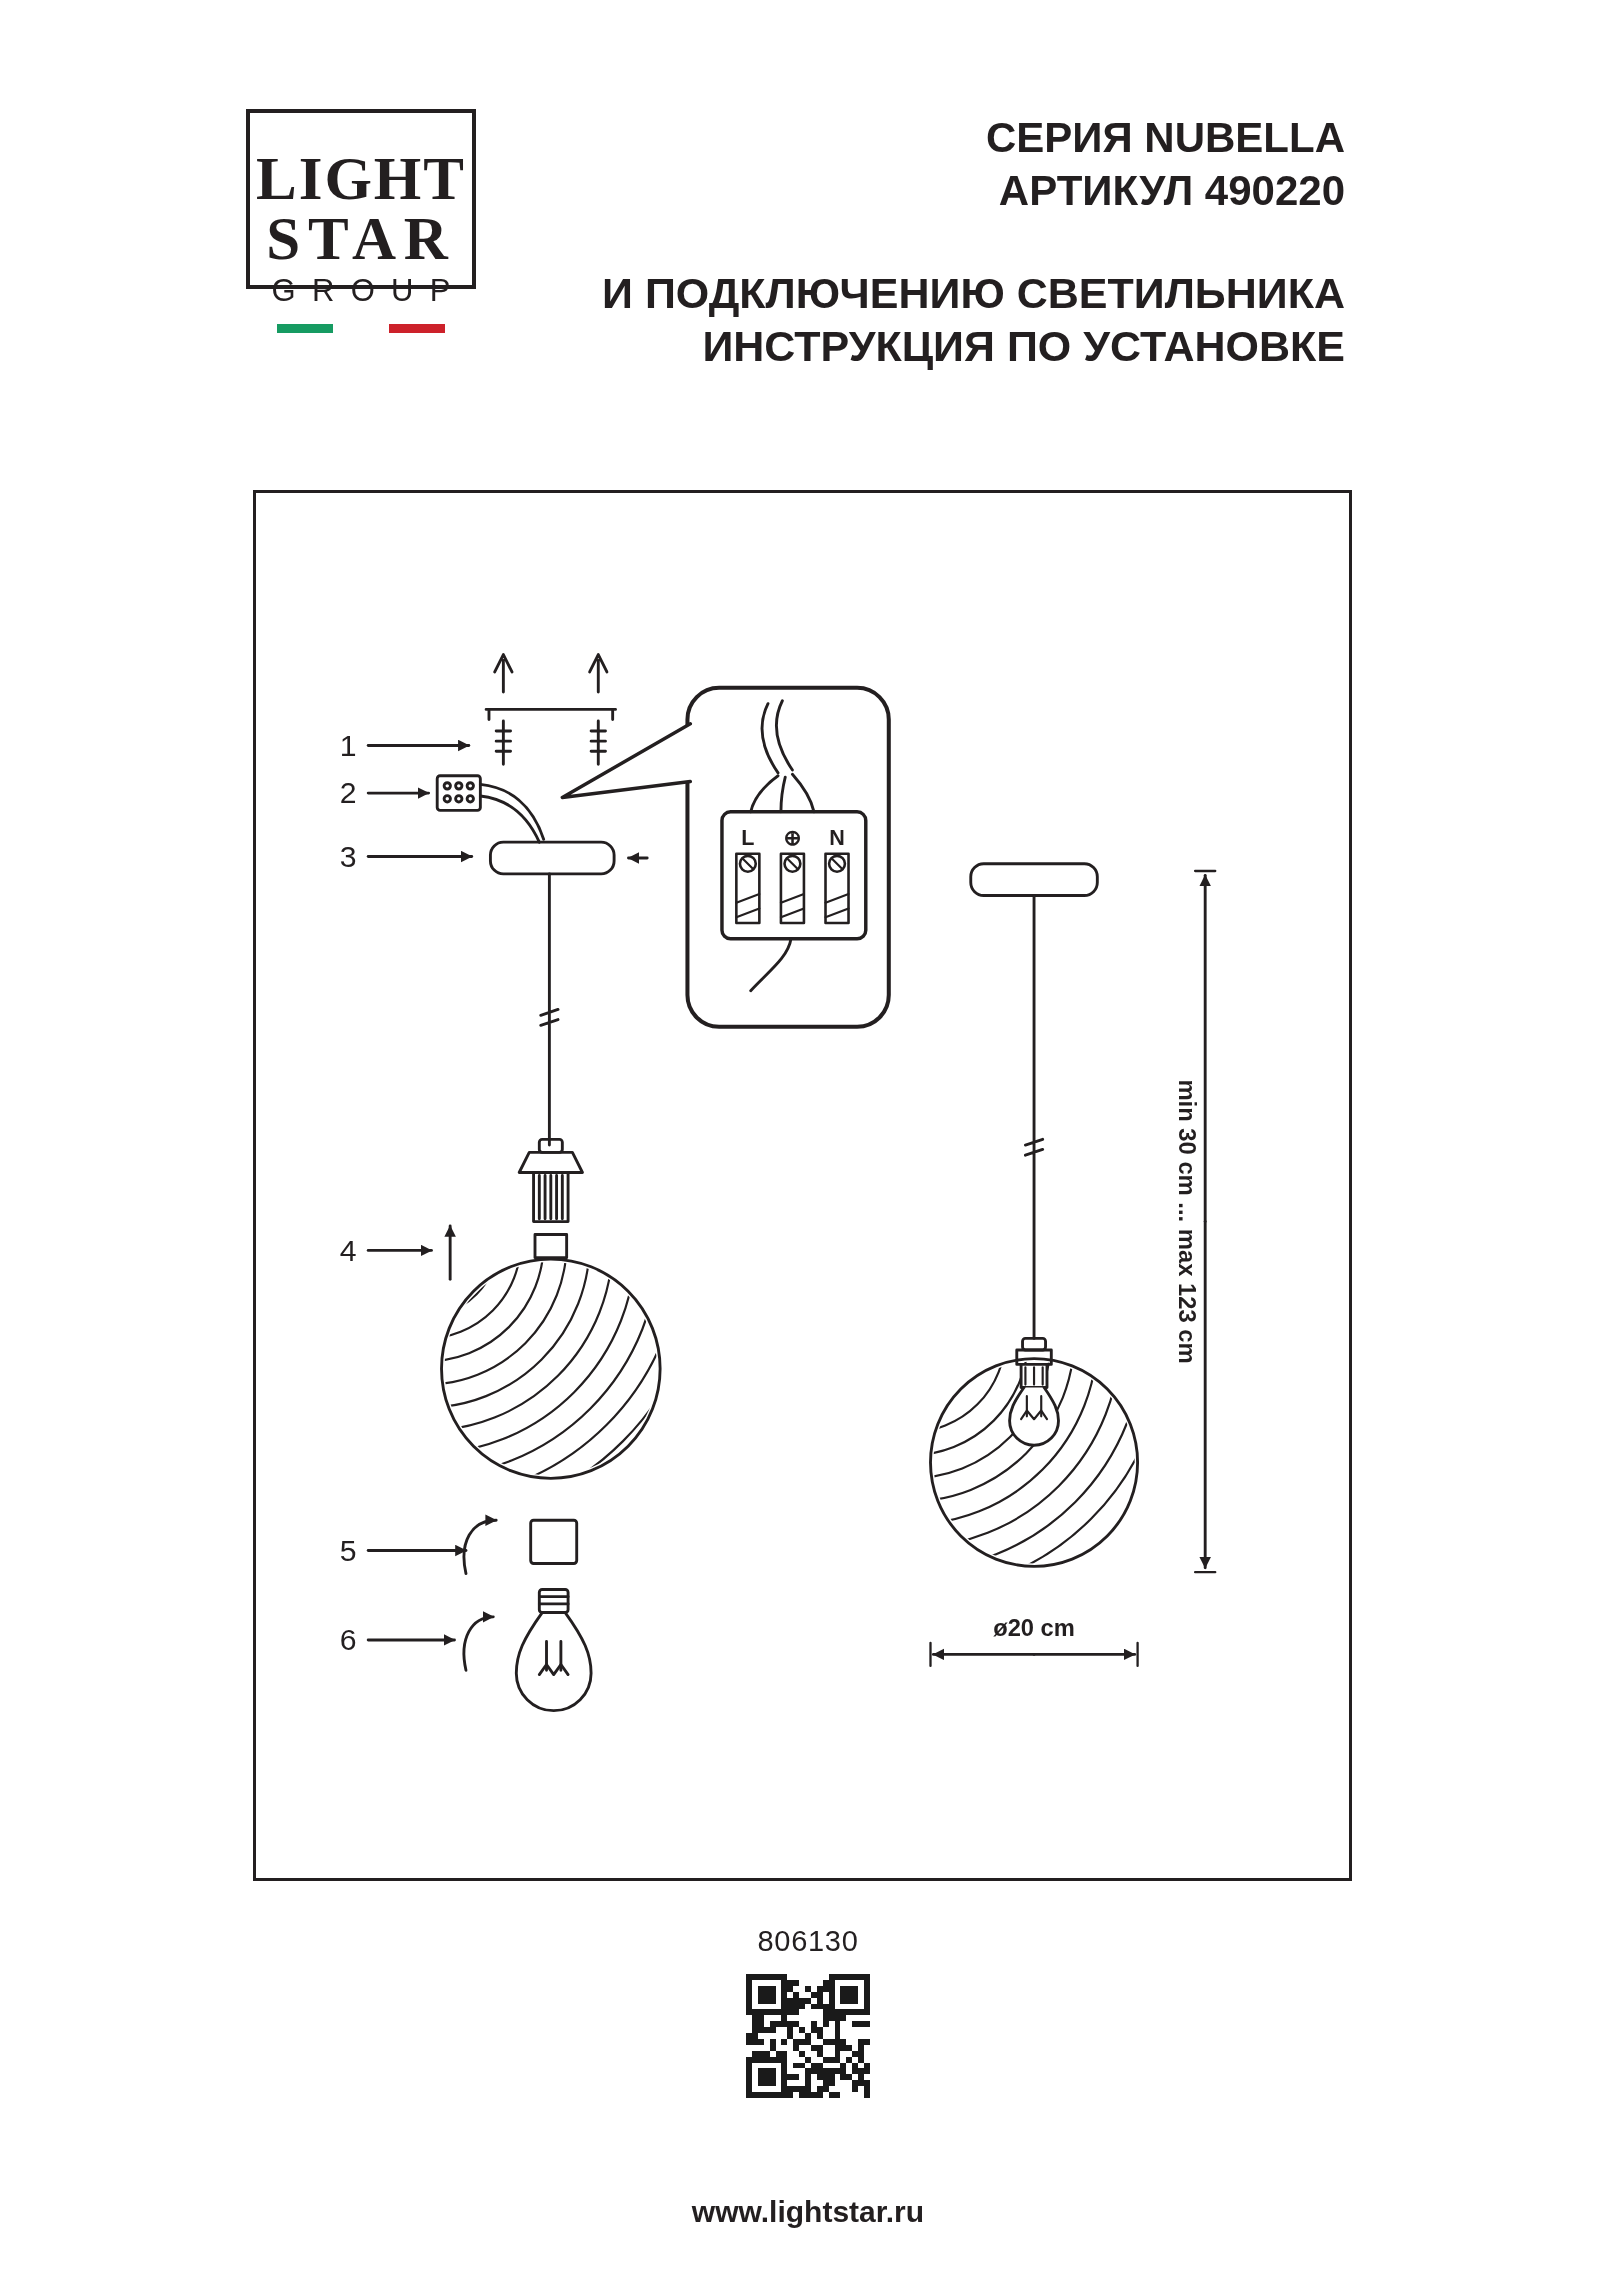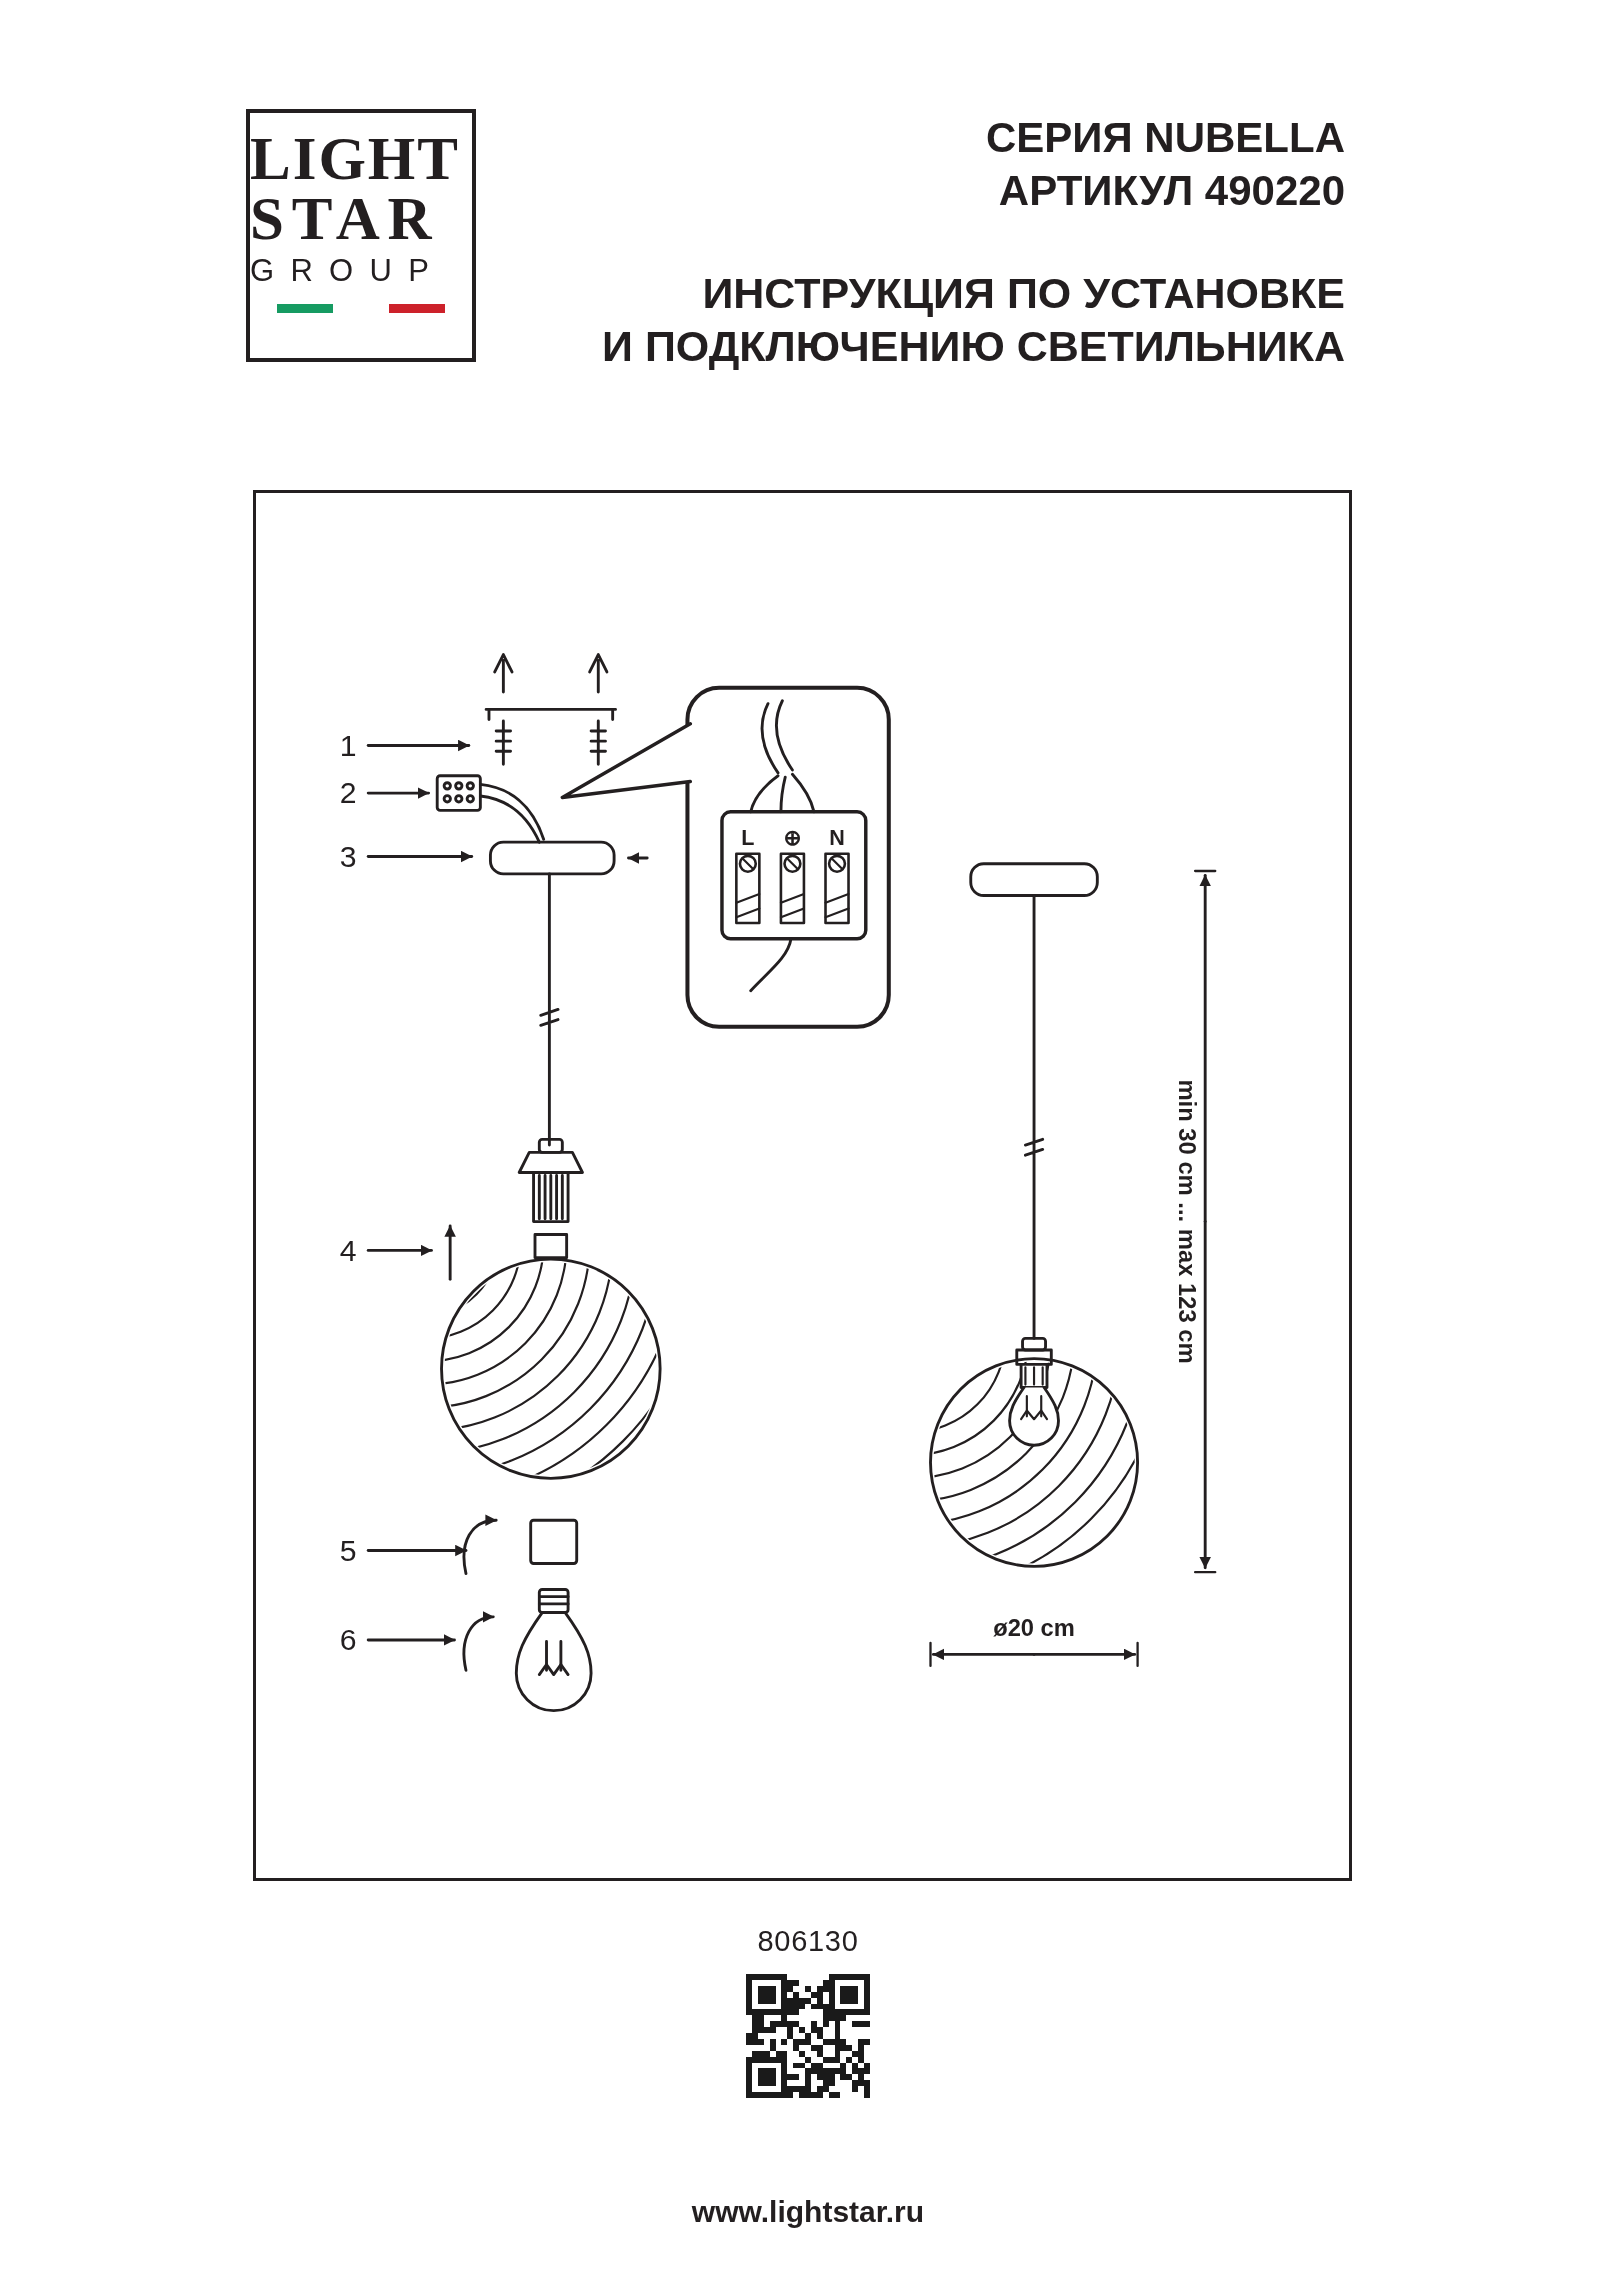--- a/index.html
+++ b/index.html
@@ -4,22 +4,22 @@
 <style>
   * { margin:0; padding:0; box-sizing:border-box; }
   html,body { background:#ffffff; }
   .page {
     position:relative; width:1616px; height:2284px; background:#ffffff;
     color:#231f20; font-family:"Liberation Sans", sans-serif; overflow:hidden;
   }
 
   
   .logo-box {
-    position:absolute; left:246px; top:109px; width:230px; height:253px;
-    border:4.6px solid #231f20; padding-top:16px;
+    position:absolute; left:246px; top:109px; width:230px; height:180px;
+    border:4.6px solid #231f20; text-align:center; padding-top:36px;
   }
   .logo-word {
     font-family:"Liberation Serif", serif; font-weight:700;
     font-size:61px; line-height:0.99; letter-spacing:2px;
   }
   .logo-word.star { letter-spacing:7.8px; }
   .logo-group { margin-top:3px; font-size:31px; }
   .logo-group span { letter-spacing:16.3px; margin-right:-16.3px; }
   .logo-flag { display:flex; width:168px; height:8.5px; margin:15.6px auto 0; }
   .logo-flag .seg { flex:1; }
@@ -67,22 +67,22 @@
       <div class="seg seg-green"></div>
       <div class="seg seg-white"></div>
       <div class="seg seg-red"></div>
     </div>
   </div>
 
   <div class="header-block">
     <div class="header-series">СЕРИЯ NUBELLA</div>
     <div class="header-article">АРТИКУЛ 490220</div>
     <div class="header-instruction">
+      <div>И ПОДКЛЮЧЕНИЮ СВЕТИЛЬНИКА</div>
       <div>ИНСТРУКЦИЯ ПО УСТАНОВКЕ</div>
-      <div>И ПОДКЛЮЧЕНИЮ СВЕТИЛЬНИКА</div>
     </div>
   </div>
 
   <div class="diagram-frame">
     <svg viewBox="0 0 760 960" preserveAspectRatio="none">
       <defs>
         <marker id="ah" markerWidth="10" markerHeight="10" refX="7.5" refY="4" orient="auto" markerUnits="userSpaceOnUse">
           <path d="M0,0 L8,4 L0,8 Z" fill="#231f20"></path>
         </marker>
         <clipPath id="clipL">

